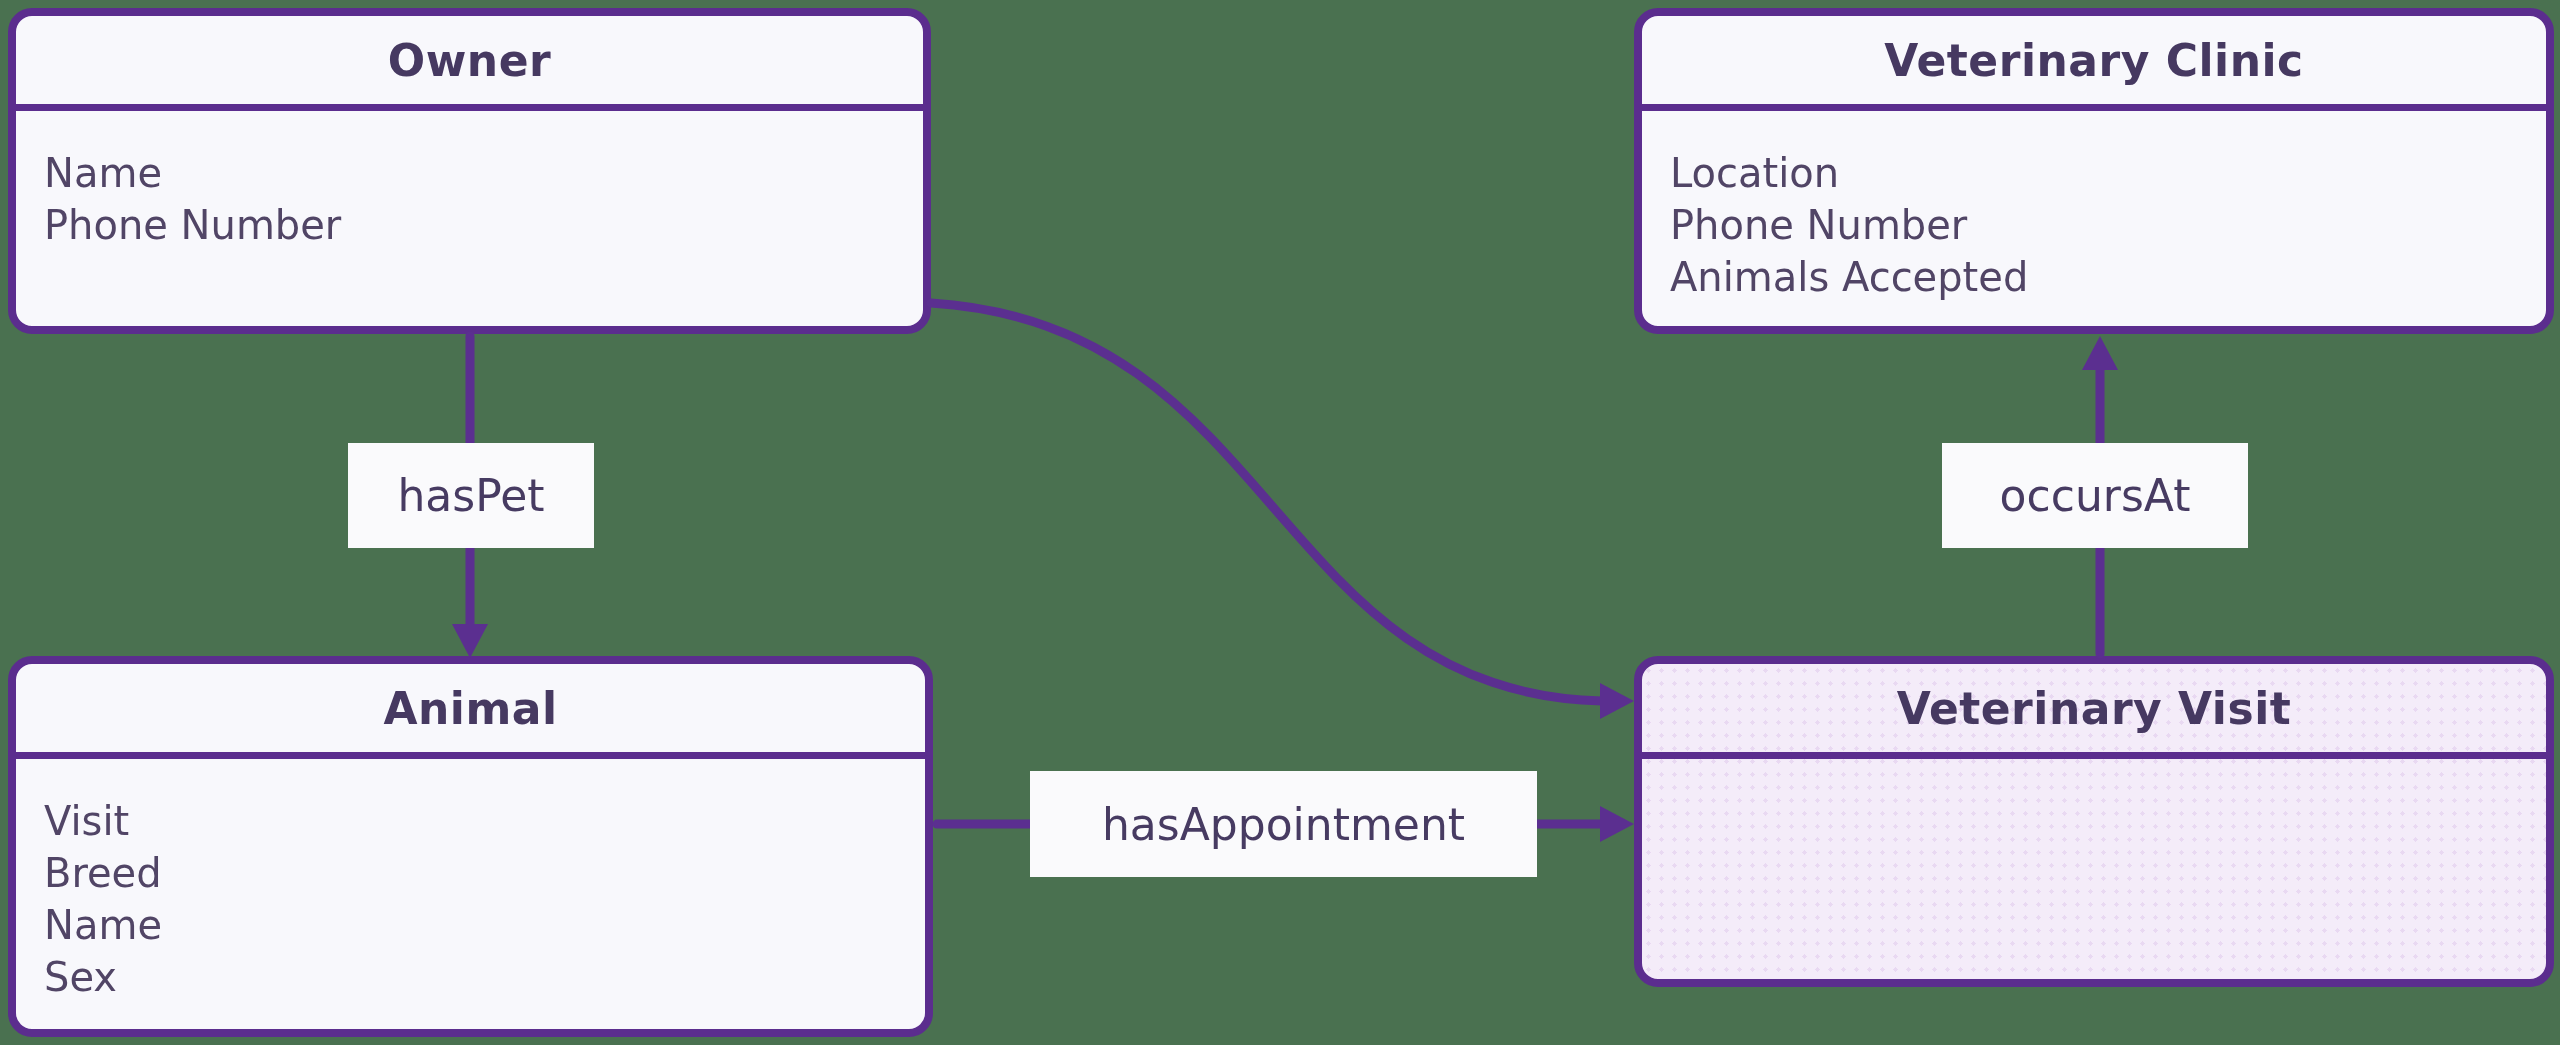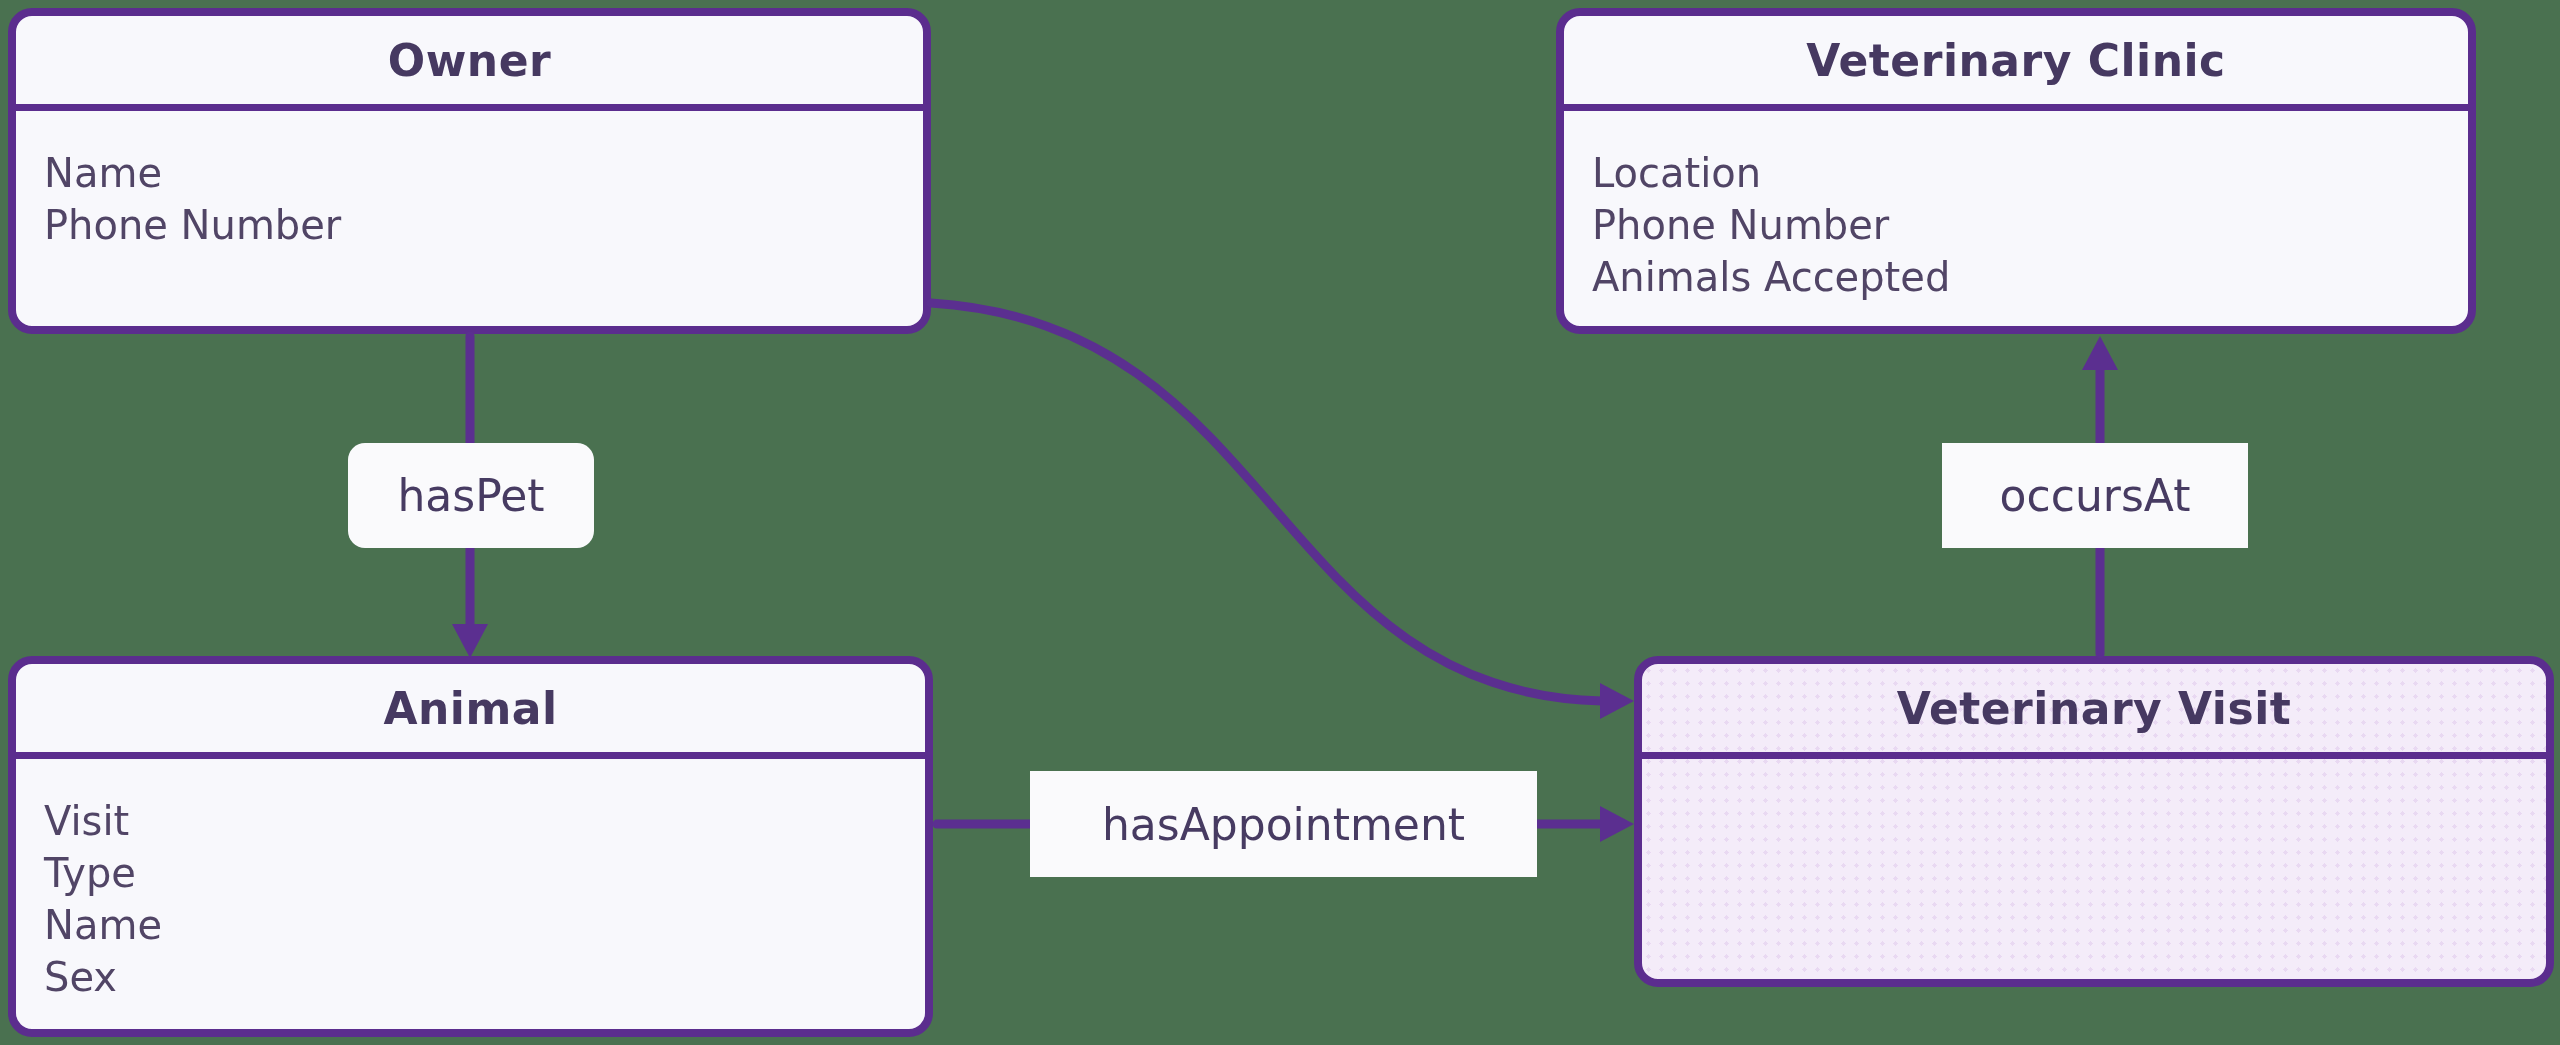--- a/index.html
+++ b/index.html
@@ -66,34 +66,34 @@
 <div class="canvas">
 
   <div class="entity" style="left:8px;top:8px;width:923px;height:326px;">
     <div class="entity-header">Owner</div>
     <div class="entity-body">
       <div>Name</div>
       <div>Phone Number</div>
     </div>
   </div>
 
-  <div class="entity" style="left:1556px;top:8px;width:920px;height:326px;">
+  <div class="entity" style="left:1634px;top:8px;width:920px;height:326px;">
     <div class="entity-header">Veterinary Clinic</div>
     <div class="entity-body">
       <div>Location</div>
       <div>Phone Number</div>
       <div>Animals Accepted</div>
     </div>
   </div>
 
   <div class="entity" style="left:8px;top:656px;width:925px;height:381px;">
     <div class="entity-header">Animal</div>
     <div class="entity-body">
       <div>Visit</div>
-      <div>Type</div>
+      <div>Breed</div>
       <div>Name</div>
       <div>Sex</div>
     </div>
   </div>
 
   <div class="entity highlight" style="left:1634px;top:656px;width:920px;height:331px;text-align:center;">
     <div class="entity-header">Veterinary Visit</div>
   </div>
 
   <svg class="connector-layer" width="2560" height="1045" viewBox="0 0 2560 1045">
@@ -104,20 +104,20 @@
     <path class="connector" d="M 931 303 C 1280 325, 1270 692, 1602 701"></path>
     <polygon class="arrowhead" points="1600,683 1600,719 1634,701"></polygon>
 
     <line class="connector" x1="2100" y1="654" x2="2100" y2="368"></line>
     <polygon class="arrowhead" points="2082,370 2118,370 2100,336"></polygon>
 
     <line class="connector" x1="937" y1="824" x2="1600" y2="824"></line>
     <polygon class="arrowhead" points="1600,806 1600,842 1634,824"></polygon>
   </svg>
 
-  <div class="rel-label" style="left:348px;top:443px;width:246px;height:105px;border-radius:17px;">hasPet</div>
+  <div class="rel-label" style="left:348px;top:443px;width:246px;height:105px;">hasPet</div>
 
 
   <div class="rel-label" style="left:1942px;top:443px;width:306px;height:105px;">occursAt</div>
 
   <div class="rel-label" style="left:1030px;top:771px;width:507px;height:106px;">hasAppointment</div>
 
 </div>
 
 </body></html>

